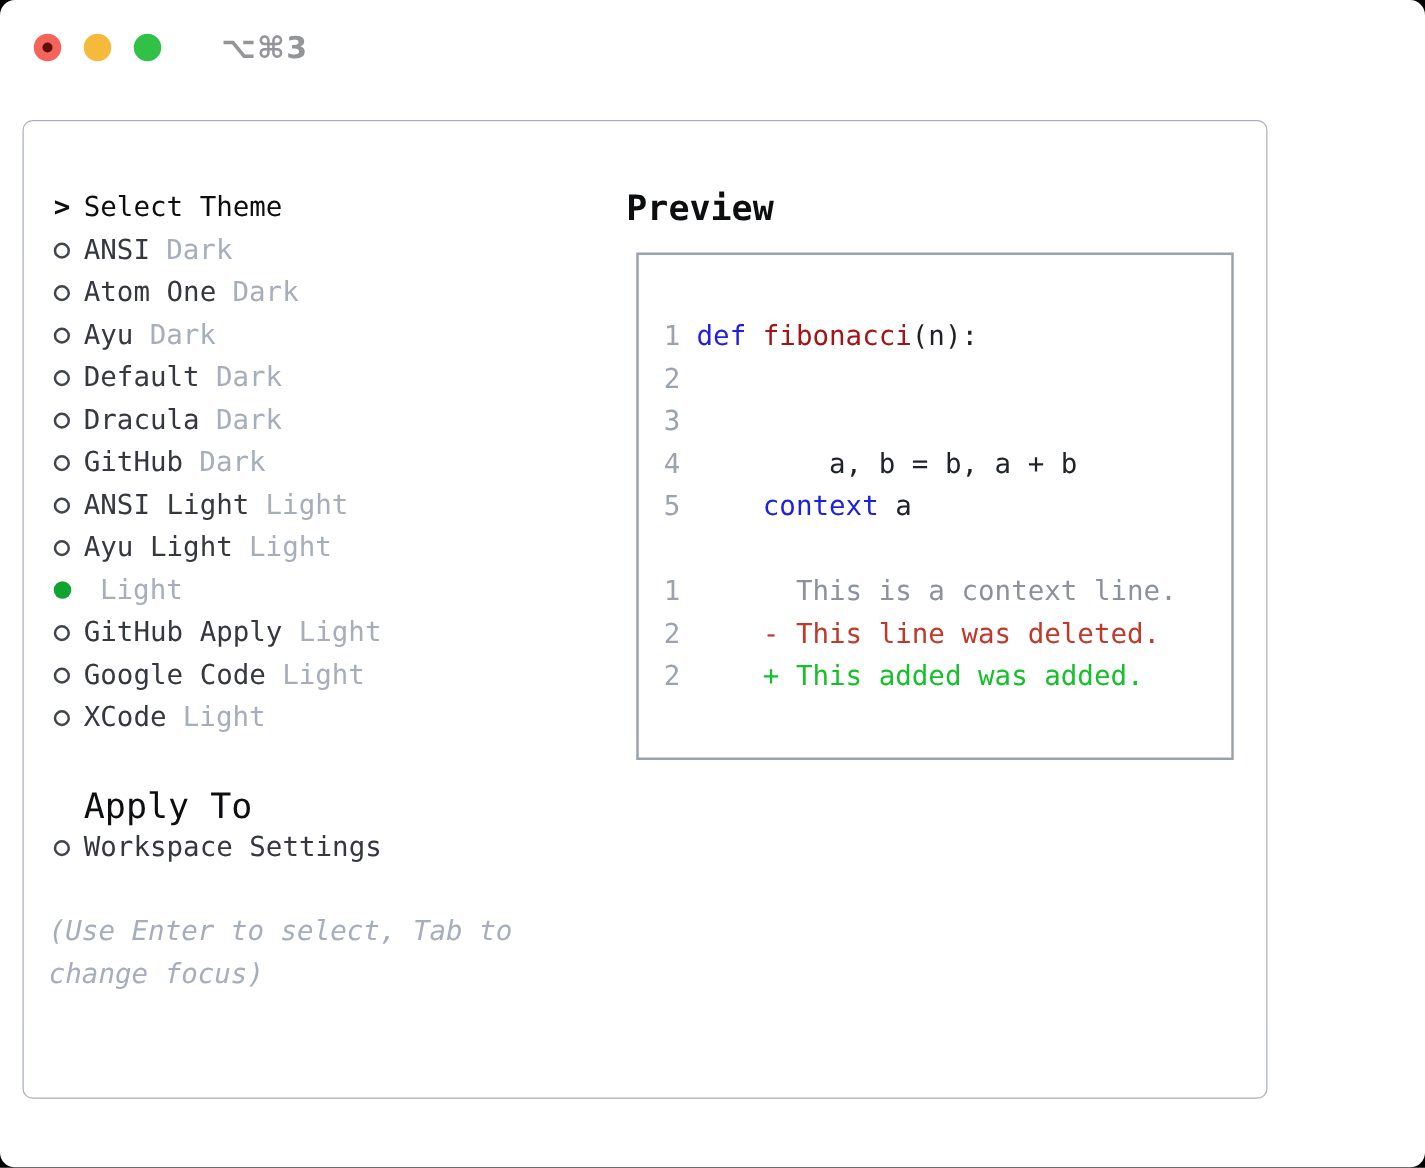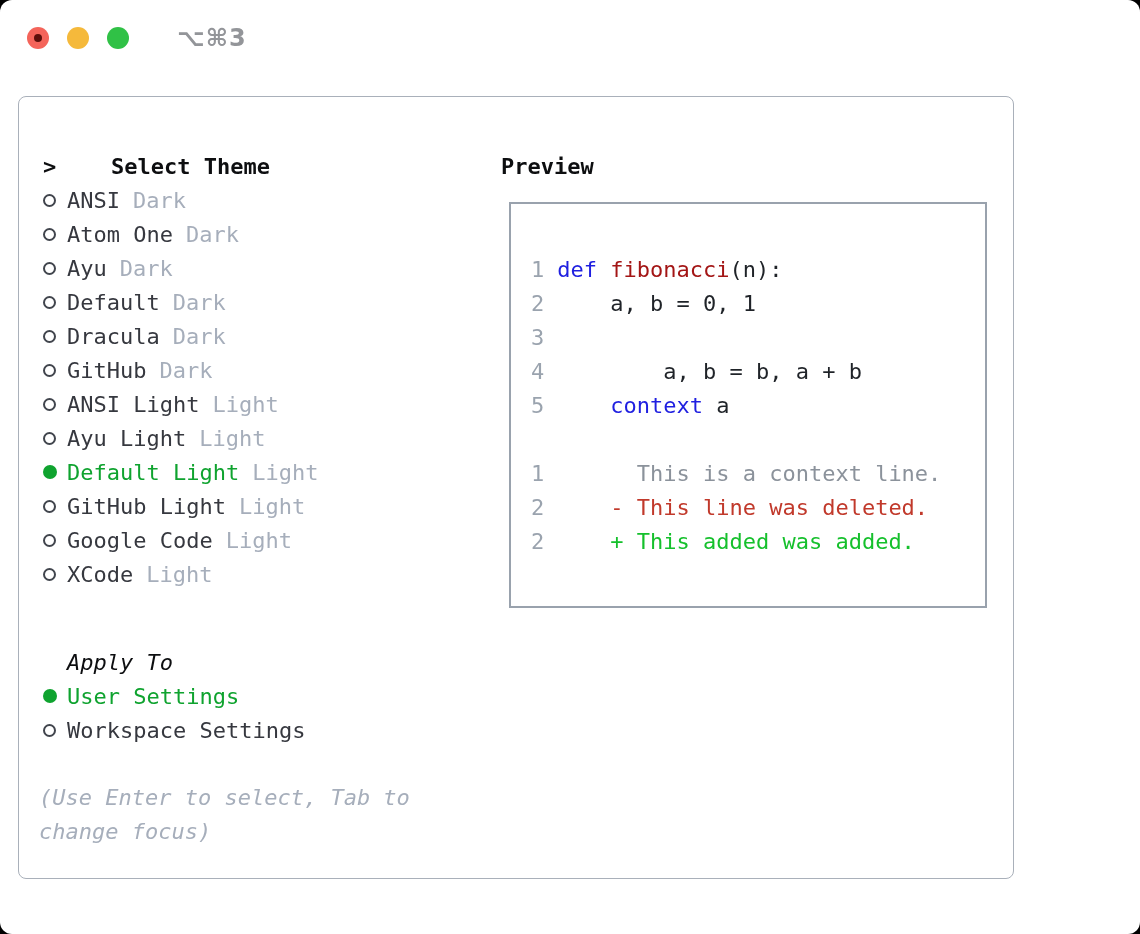--- a/index.html
+++ b/index.html
@@ -23,31 +23,31 @@
   
   .panel { position:absolute; left:18px; top:96px; width:996px; height:783px;
            border:1.5px solid var(--panel-border); border-radius:8px; background:#fff; }
 
   .left-col { position:absolute; left:24px; top:52px; width:430px; }
   .row { height:34px; display:flex; align-items:center; font-size:22px; cursor:default; }
   .marker { width:24px; flex:0 0 auto; display:flex; align-items:center; }
   .prompt { font-weight:bold; color:var(--heading); }
   .circle { width:13px; height:13px; border-radius:50%; border:2px solid #41454d; }
   .circle.filled { border:none; background:var(--accent-green); width:14px; height:14px; }
-  .list-title { font-weight:bold; color:var(--heading);margin-left:44px; }
+  .list-title { font-weight:normal; color:var(--heading); }
   .theme-name { color:var(--ink); white-space:pre; }
   .theme-name.selected { color:var(--accent-green); }
   .variant { color:var(--muted); margin-left:13px; white-space:pre; }
-  .apply-header { height:34px; margin-top:54px; padding-left:24px; display:flex; align-items:center;
-                  font-size:22px; color:var(--heading);font-style:italic; }
+  .apply-header { height:34px; margin-top:36px; padding-left:24px; display:flex; align-items:center;
+                  font-size:28px; color:var(--heading); }
   .help { margin-top:34px; margin-left:-4px; width:424px; font-size:22px; line-height:34px;
           color:var(--muted);font-style:italic; }
 
   .right-col { position:absolute; left:482px; top:52px; width:490px; }
-  .preview-header { height:34px; display:flex; align-items:center; font-size:22px;
+  .preview-header { height:34px; display:flex; align-items:center; font-size:28px;
                     font-weight:bold; color:var(--heading); }
   .preview-box { margin-top:19px; margin-left:8px; width:478px; height:406px;
                  border:2px solid var(--preview-border); background:#fff;
                  padding:48px 0 0 20px; overflow:hidden; }
   .pline { height:34px; display:flex; align-items:center; font-size:22px; white-space:pre; }
   .pline .ln { min-width:13px; margin-right:13px; color:var(--ln); text-align:left; }
   .s-pl  { color:#1f2328; }
   .s-kw  { color:var(--kw-blue);text-align:right; }
   .s-fn  { color:var(--fn-red); }
   .s-ctx { color:var(--ctx-gray); }
@@ -130,28 +130,27 @@
             <span class="marker">
               <span class="circle"></span>
             </span>
             <span class="theme-name">Ayu Light</span>
             <span class="variant">Light</span>
           </div>
           <div class="row">
             <span class="marker">
               <span class="circle filled"></span>
             </span>
-            <span class="theme-name selected">Default Light</span>
             <span class="variant">Light</span>
           </div>
           <div class="row">
             <span class="marker">
               <span class="circle"></span>
             </span>
-            <span class="theme-name">GitHub Light</span>
+            <span class="theme-name">GitHub Apply</span>
             <span class="variant">Light</span>
           </div>
           <div class="row">
             <span class="marker">
               <span class="circle"></span>
             </span>
             <span class="theme-name">Google Code</span>
             <span class="variant">Light</span>
           </div>
           <div class="row">
@@ -161,40 +160,34 @@
             <span class="theme-name">XCode</span>
             <span class="variant">Light</span>
           </div>
         </div>
 
       <div class="apply-header">Apply To</div>
 
       <div id="apply-list">
           <div class="row">
             <span class="marker">
-              <span class="circle filled"></span>
-            </span>
-            <span class="theme-name selected">User Settings</span>
-          </div>
-          <div class="row">
-            <span class="marker">
               <span class="circle"></span>
             </span>
             <span class="theme-name">Workspace Settings</span>
           </div>
         </div>
 
       <div class="help">(Use Enter to select, Tab to change focus)</div>
     </div>
 
     <div class="right-col">
       <div class="preview-header">Preview</div>
       <div class="preview-box" id="preview-box">
           <div class="pline"><span class="ln">1</span><span class="code-segments"><span class="s-kw">def </span><span class="s-fn">fibonacci</span><span class="s-pl">(n):</span></span></div>
-          <div class="pline"><span class="ln">2</span><span class="code-segments"><span class="s-pl">    a, b = 0, 1</span></span></div>
+          <div class="pline"><span class="ln">2</span></div>
           <div class="pline"><span class="ln">3</span></div>
           <div class="pline"><span class="ln">4</span><span class="code-segments"><span class="s-pl">        a, b = b, a + b</span></span></div>
           <div class="pline"><span class="ln">5</span><span class="code-segments"><span class="s-pl">    </span><span class="s-kw">context</span><span class="s-pl"> a</span></span></div>
           <div class="pline"><span class="ln"></span><span class="code-segments"></span></div>
           <div class="pline"><span class="ln">1</span><span class="code-segments"><span class="s-ctx">      This is a context line.</span></span></div>
           <div class="pline"><span class="ln">2</span><span class="code-segments"><span class="s-del">    - This line was deleted.</span></span></div>
           <div class="pline"><span class="ln">2</span><span class="code-segments"><span class="s-add">    + This added was added.</span></span></div>
         </div>
     </div>
 

